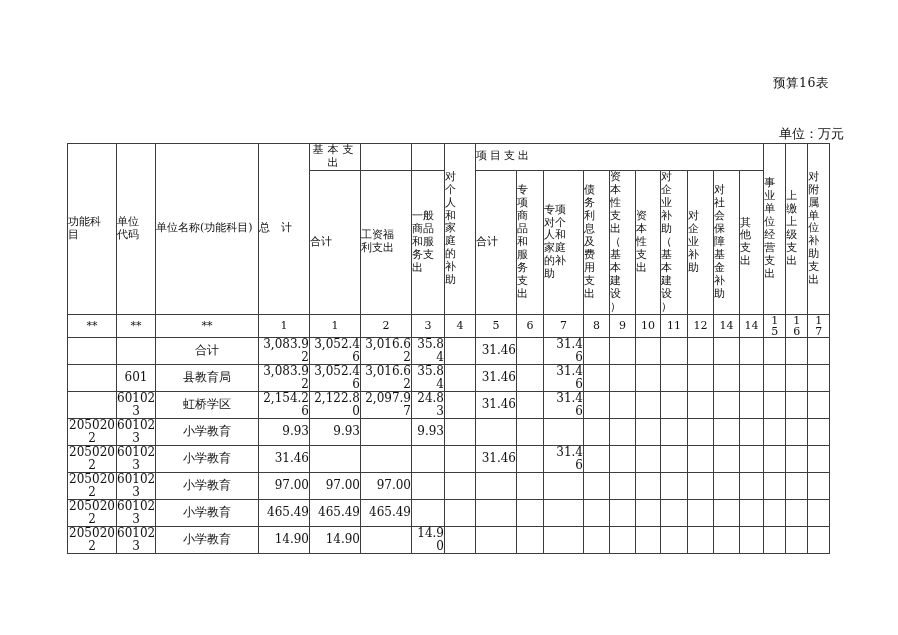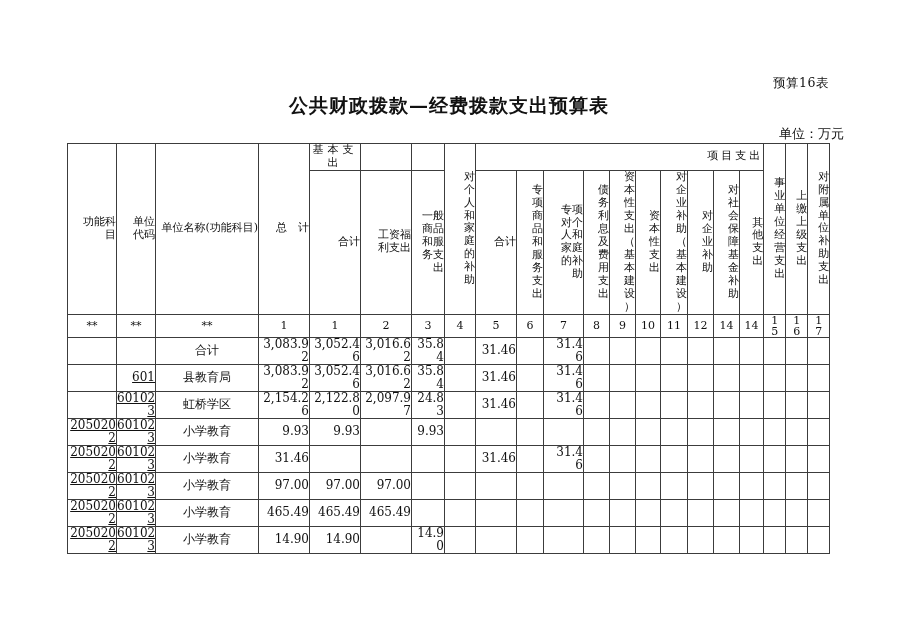--- a/index.html
+++ b/index.html
@@ -32,40 +32,39 @@
     font-weight:normal;
     white-space:pre-line;
     vertical-align:middle;
     overflow:hidden;
   }
   .hr1{height:26px;}
   .hr2{height:144px;}
   tr.idx{height:23px;}
   tbody tr.data{height:26px;}
   th.h{
-    font-size:11px;line-height:1.18;text-align:right;vertical-align:middle;
+    font-size:11px;line-height:1.18;text-align:left;vertical-align:middle;
   }
   th.grp-basic{
     text-align:center;vertical-align:top;padding:2px 1px 0 3px;letter-spacing:4px;
   }
   th.grp-project{letter-spacing:3px;}
   th.col-individual{padding-top:24px;}
   td.c{font-size:12px;line-height:13px;}
   tr.idx td.c{font-size:11px;line-height:11px;text-align:center;}
-  td.al{text-align:right;padding-left:4px;text-decoration:underline;}
+  td.al{text-align:center;padding-left:4px;}
   td.ac{text-align:center;}
   td.ar{text-align:right;padding-right:4px;}
 </style>
 </head>
 <body>
 
 <div class="page">
 
   <div class="form-no">预算16表</div>
-  <div class="doc-title">公共财政拨款—经费拨款支出预算表</div>
   <div class="unit-note">单位：万元</div>
 
   <table class="budget">
     <colgroup>
         <col style="width: 49px;">
         <col style="width: 39px;">
         <col style="width: 103px;">
         <col style="width: 51px;">
         <col style="width: 51px;">
         <col style="width: 51px;">

